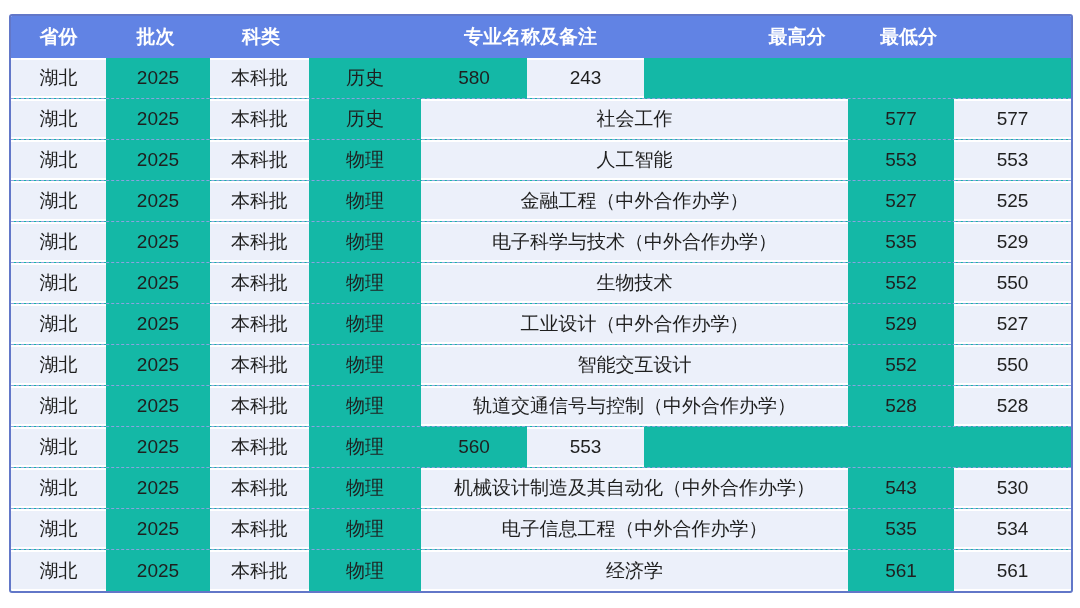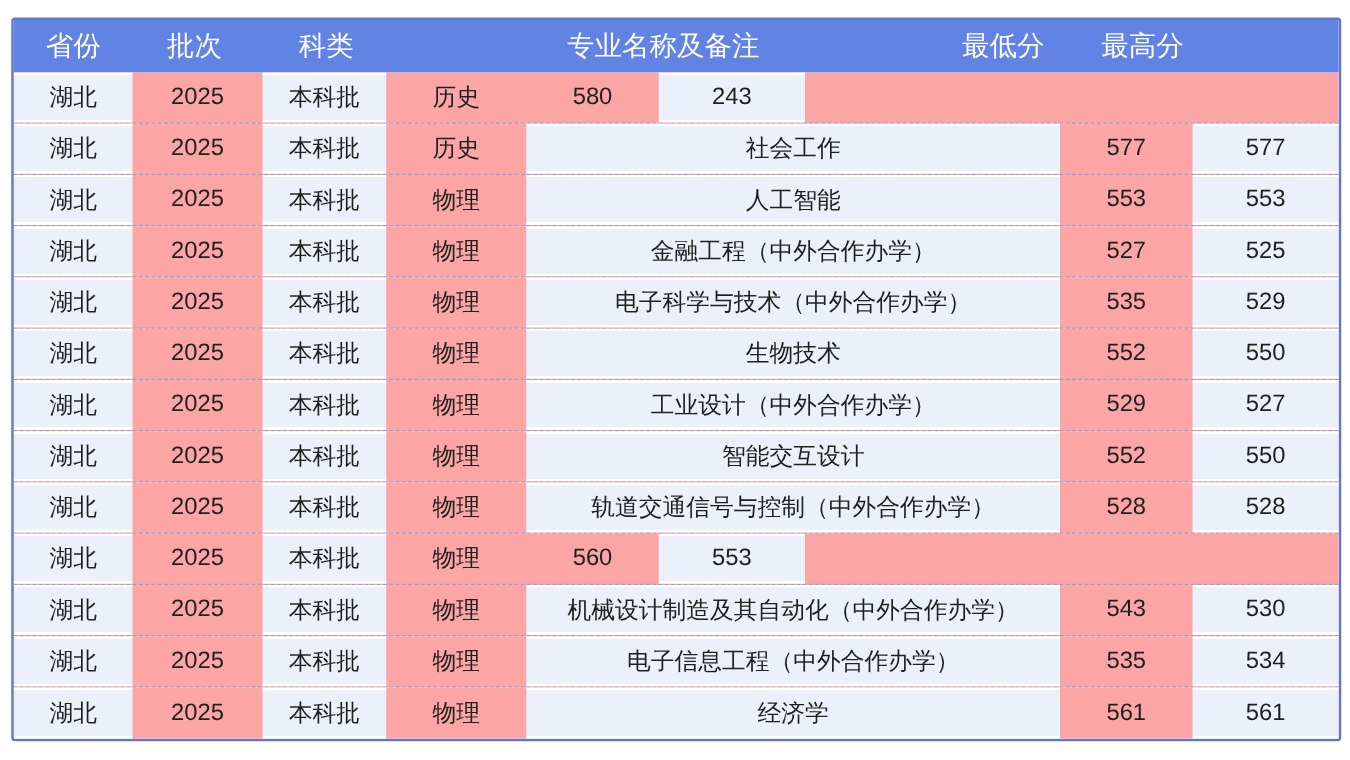--- a/index.html
+++ b/index.html
@@ -20,30 +20,30 @@
     background: #ffffff;
     overflow: hidden;
   }
   .header-row {
     display: flex;
     height: 42px;
     background: #6183e4;
   }
   .header-row .cell {
     color: #ffffff;
-    font-weight: 400;
-    font-size: 22px;
+    font-weight: 700;
+    font-size: 19px;
     text-align: center;
   }
   .row {
     display: flex;
     height: 41px;
     box-sizing: border-box;
     border-bottom: 1px dashed #8ba2e0;
-    background: #fca5a5;
+    background: #14b8a6;
   }
   .row:last-child { border-bottom: none; }
   .cell {
     display: flex;
     align-items: center;
     justify-content: center;
     box-sizing: border-box;
     font-size: 19px;
     color: #1f1f1f;
     overflow: hidden;
@@ -68,22 +68,22 @@
 </style>
 </head>
 <body>
 
 <div class="table-wrap">
   <div class="header-row">
     <div class="cell c0">省份</div>
     <div class="cell c2">批次</div>
     <div class="cell c3">科类</div>
     <div class="cell c4">专业名称及备注</div>
+    <div class="cell c5">最高分</div>
     <div class="cell c6">最低分</div>
-    <div class="cell c5">最高分</div>
   </div>
   <div id="table-body">
       <div class="row">
         <div class="cell c0 tint">湖北</div>
         <div class="cell c1">2025</div>
         <div class="cell c2 tint">本科批</div>
         <div class="cell c3">历史</div>
         <div class="cell c5">580</div>
         <div class="cell c6 tint">243</div>
       </div>

